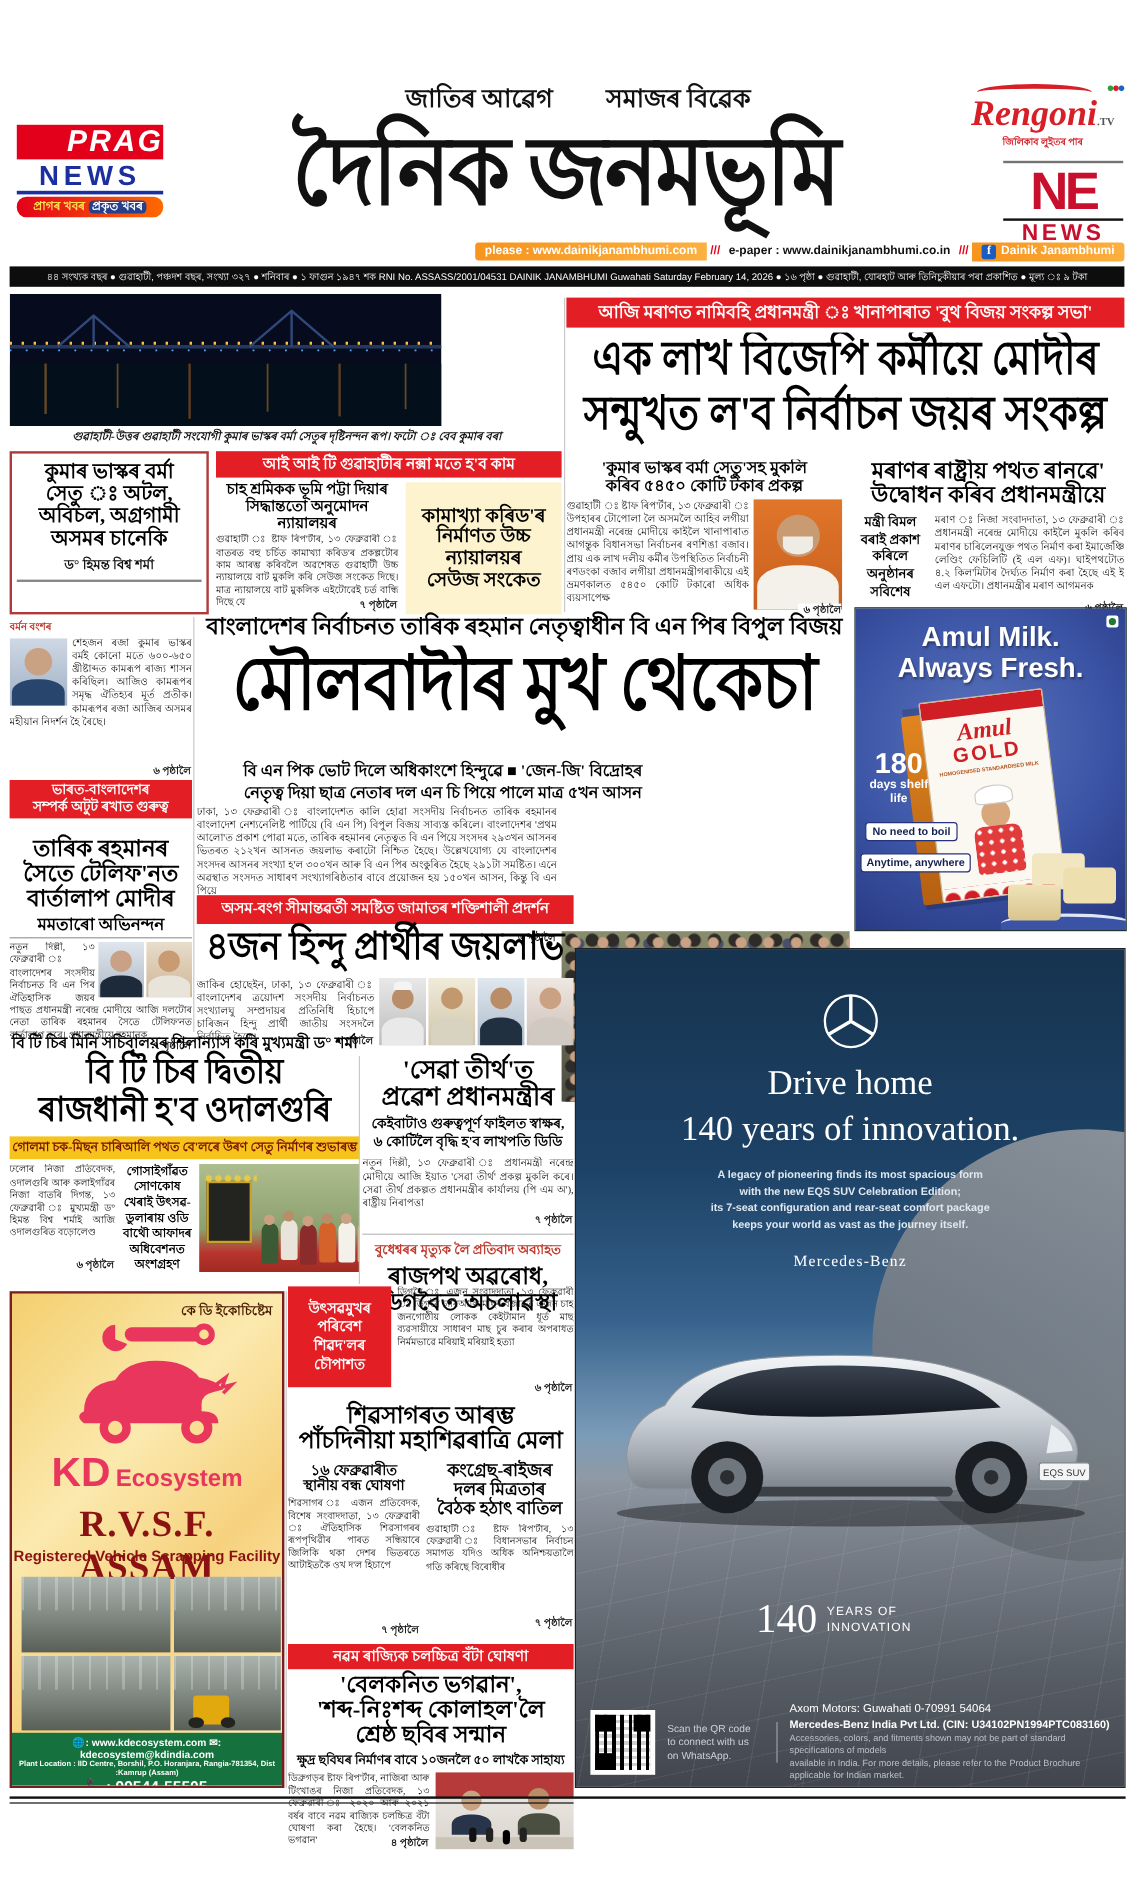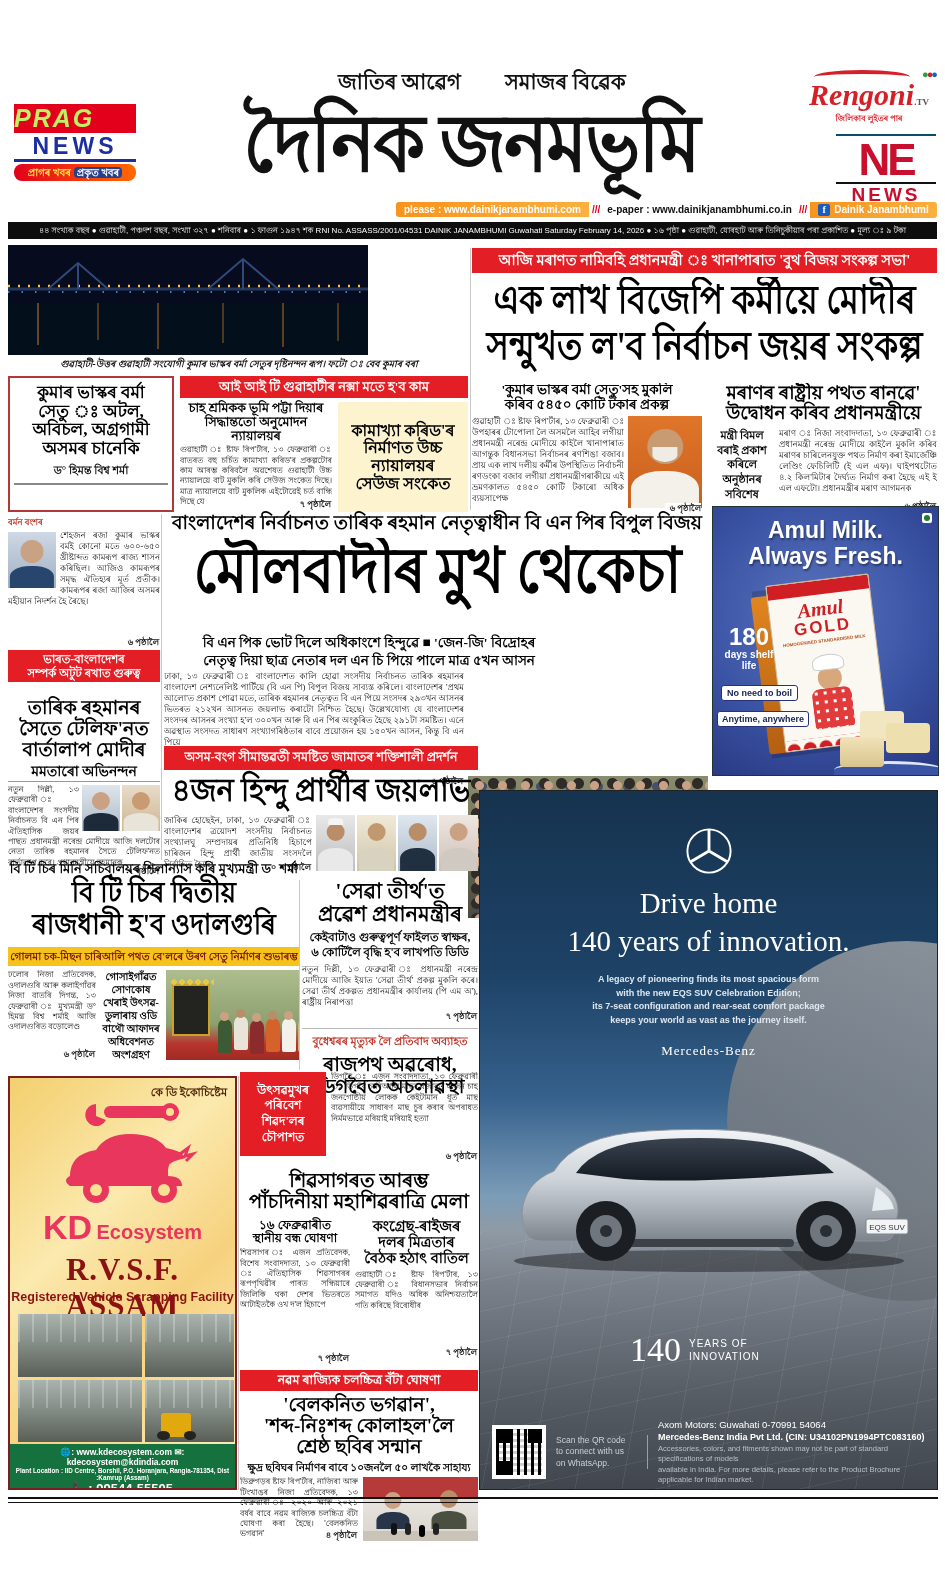--- a/index.html
+++ b/index.html
@@ -29,21 +29,21 @@
 .photo-ind::before{content:'';position:absolute;left:0;top:0;right:0;height:45%;background:repeating-linear-gradient(90deg,rgba(255,255,255,.25) 0 2px,transparent 2px 14px)}
 </style>
 </head>
 <body>
 
 <div class="page">
 
   <div class="abs" style="left:0;top:0;width:945px;height:220px">
 
     <div class="abs sans" style="left:14px;top:104px;width:122px">
-      <div style="background:#e3001b;color:#bef264;font-weight:bold;font-style:italic;font-size:25px;text-align:left;line-height:29px;letter-spacing:2px">PRAG</div>
+      <div style="background:#e3001b;color:#ffffff;font-weight:bold;font-style:italic;font-size:25px;text-align:right;line-height:29px;letter-spacing:2px">PRAG</div>
       <div style="background:#fff;color:#1b2f9e;font-weight:bold;font-size:23px;text-align:center;line-height:26px;letter-spacing:4px;border-bottom:3px solid #1b2f9e">NEWS</div>
       <div style="background:linear-gradient(90deg,#e3001b,#ff6a00);border-radius:8px;margin-top:2px;font-size:10px;font-weight:bold;text-align:center;line-height:17px">
         <span style="color:#ffe14d">প্ৰাগৰ খবৰ</span>
         <span style="color:#fff;background:#27408b;border-radius:4px;padding:0 3px">প্ৰকৃত খবৰ</span>
       </div>
     </div>
 
     <div class="abs" style="left:338px;top:66px;font-size:21px;font-weight:bold">জাতিৰ আৱেগ</div>
     <div class="abs" style="left:505px;top:66px;font-size:21px;font-weight:bold">সমাজৰ বিৱেক</div>
 
@@ -62,21 +62,21 @@
 
     <div class="abs" style="left:800px;top:78px;width:138px;text-align:center">
       <div style="position:relative">
         <span style="position:absolute;left:14px;top:-8px;width:96px;height:14px;border-top:4px solid #d61f26;border-radius:50%"></span>
         <span style="position:absolute;right:2px;top:-10px;font-size:11px;letter-spacing:-2px"><span style="color:#2e9e3f">●</span><span style="color:#d61f26">●</span><span style="color:#1b63c4">●</span></span>
         <span style="font-family:'Liberation Serif',serif;font-style:italic;font-weight:bold;font-size:30px;color:#d61f26">Rengoni</span><span style="font-size:9px;color:#555;font-weight:bold">.TV</span>
       </div>
       <div style="font-size:8px;color:#d61f26;font-weight:bold">জিলিকাব লুইতৰ পাৰ</div>
     </div>
 
-    <div class="abs sans" style="left:836px;top:134px;width:100px;text-align:center;border-top:2px solid #0c4a6e;padding-top:2px">
+    <div class="abs sans" style="left:836px;top:134px;width:100px;text-align:center;border-top:2px solid #737373;padding-top:2px">
       <div style="font-size:44px;font-weight:900;color:#c8102e;line-height:44px;letter-spacing:-3px">NE</div>
       <div style="font-size:19px;font-weight:900;color:#c8102e;letter-spacing:3px;border-top:2px solid #111;line-height:22px">NEWS</div>
     </div>
   </div>
 
   <div class="abs sans" style="left:8px;top:222px;width:929px;height:17px;background:#0d0d0d;color:#fff;font-size:8px;line-height:17px;text-align:center;white-space:nowrap;overflow:hidden">৪৪ সংখ্যক বছৰ ● গুৱাহাটী, পঞ্চদশ বছৰ, সংখ্যা ৩২৭ ● শনিবাৰ ● ১ ফাগুন ১৯৪৭ শক  RNI No. ASSASS/2001/04531  DAINIK JANAMBHUMI  Guwahati  Saturday February 14, 2026 ● ১৬ পৃষ্ঠা ● গুৱাহাটী, যোৰহাট আৰু তিনিচুকীয়াৰ পৰা প্ৰকাশিত ● মূল্য ঃ ৯ টকা</div>
 
   <div class="abs" style="left:8px;top:245px;width:360px;height:110px;overflow:hidden">
     <svg width="360" height="110" viewBox="0 0 360 110">
       <rect width="360" height="110" fill="#060c1d"></rect>

